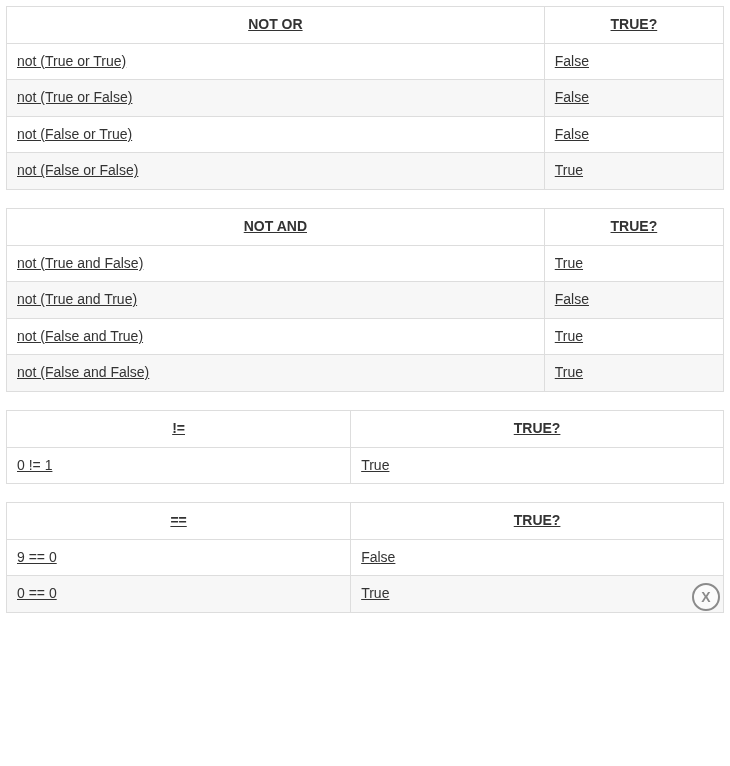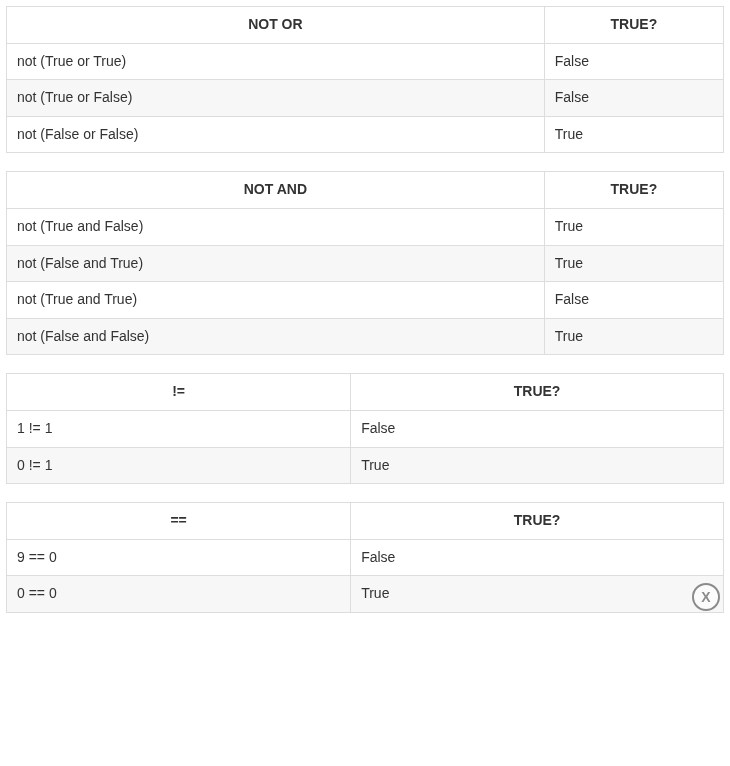--- a/index.html
+++ b/index.html
@@ -18,20 +18,21 @@
     border-collapse: collapse;
     border: 1px solid #ddd;
     margin-bottom: 18px;
   }
   th, td {
     border: 1px solid #ddd;
     padding: 8px 10px;
     text-align: left;
     vertical-align: middle;
     line-height: 1.4;
+    text-decoration: underline;
   }
   th {
     font-weight: 700;
     text-align: center;
     background: #fff;
     color: #333;
   }
   tbody tr:nth-child(even) td {
     background: #f7f7f7;
   }
@@ -75,65 +76,65 @@
   <tbody>
     <tr>
         <td>not (True or True)</td>
         <td>False</td>
       </tr>
     <tr>
         <td>not (True or False)</td>
         <td>False</td>
       </tr>
     <tr>
+        <td>not (False or True)</td>
+        <td>False</td>
+      </tr>
+    <tr>
         <td>not (False or False)</td>
         <td>True</td>
       </tr>
   </tbody>
 </table>
 
 <table class="t12">
   <thead>
     <tr>
       <th>NOT AND</th>
       <th>TRUE?</th>
     </tr>
   </thead>
   <tbody>
     <tr>
         <td>not (True and False)</td>
         <td>True</td>
       </tr>
     <tr>
+        <td>not (True and True)</td>
+        <td>False</td>
+      </tr>
+    <tr>
         <td>not (False and True)</td>
         <td>True</td>
-      </tr>
-    <tr>
-        <td>not (True and True)</td>
-        <td>False</td>
       </tr>
     <tr>
         <td>not (False and False)</td>
         <td>True</td>
       </tr>
   </tbody>
 </table>
 
 <table class="t34">
   <thead>
     <tr>
       <th>!=</th>
       <th>TRUE?</th>
     </tr>
   </thead>
   <tbody>
-    <tr>
-        <td>1 != 1</td>
-        <td>False</td>
-      </tr>
     <tr>
         <td>0 != 1</td>
         <td>True</td>
       </tr>
   </tbody>
 </table>
 
 <table class="t34" style="margin-bottom:6px;">
   <thead>
     <tr>

